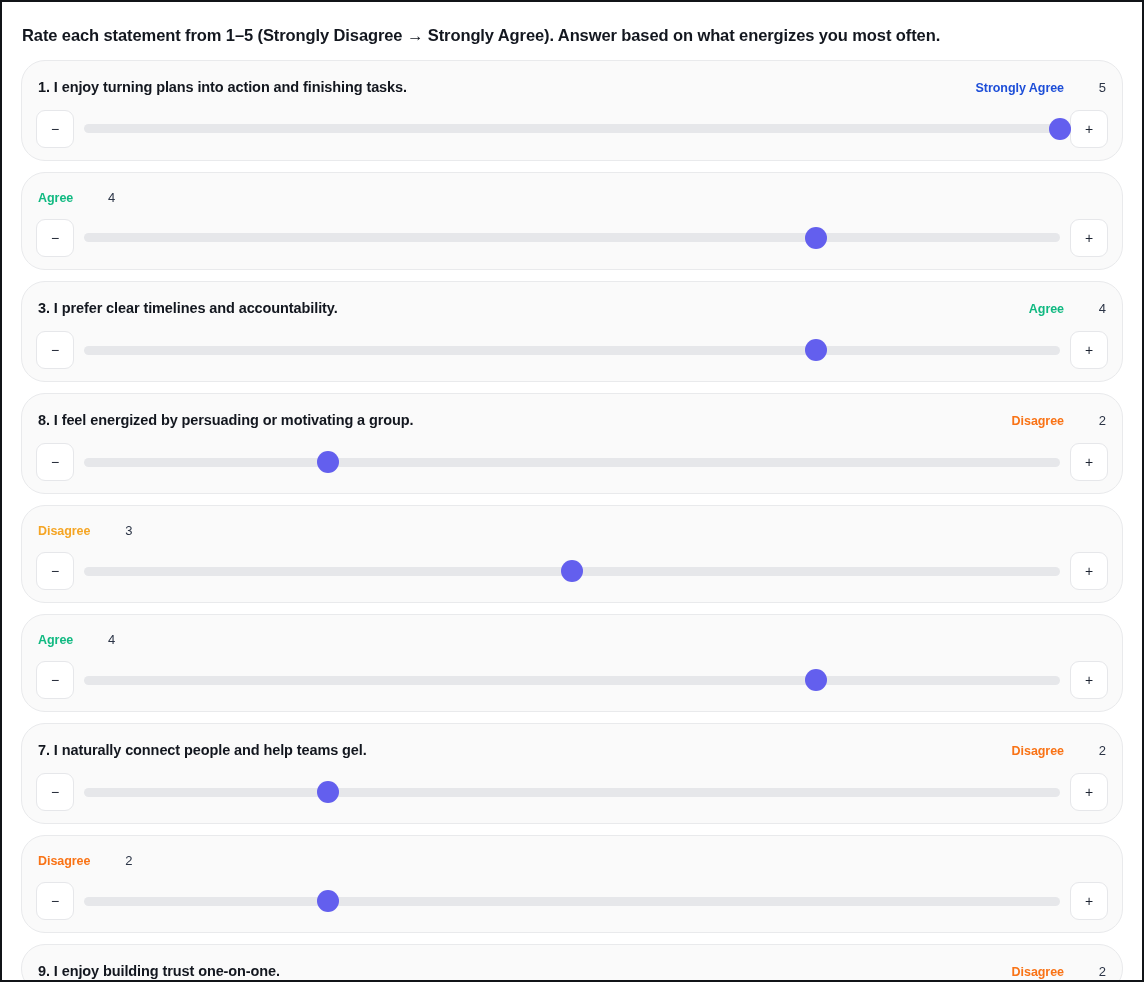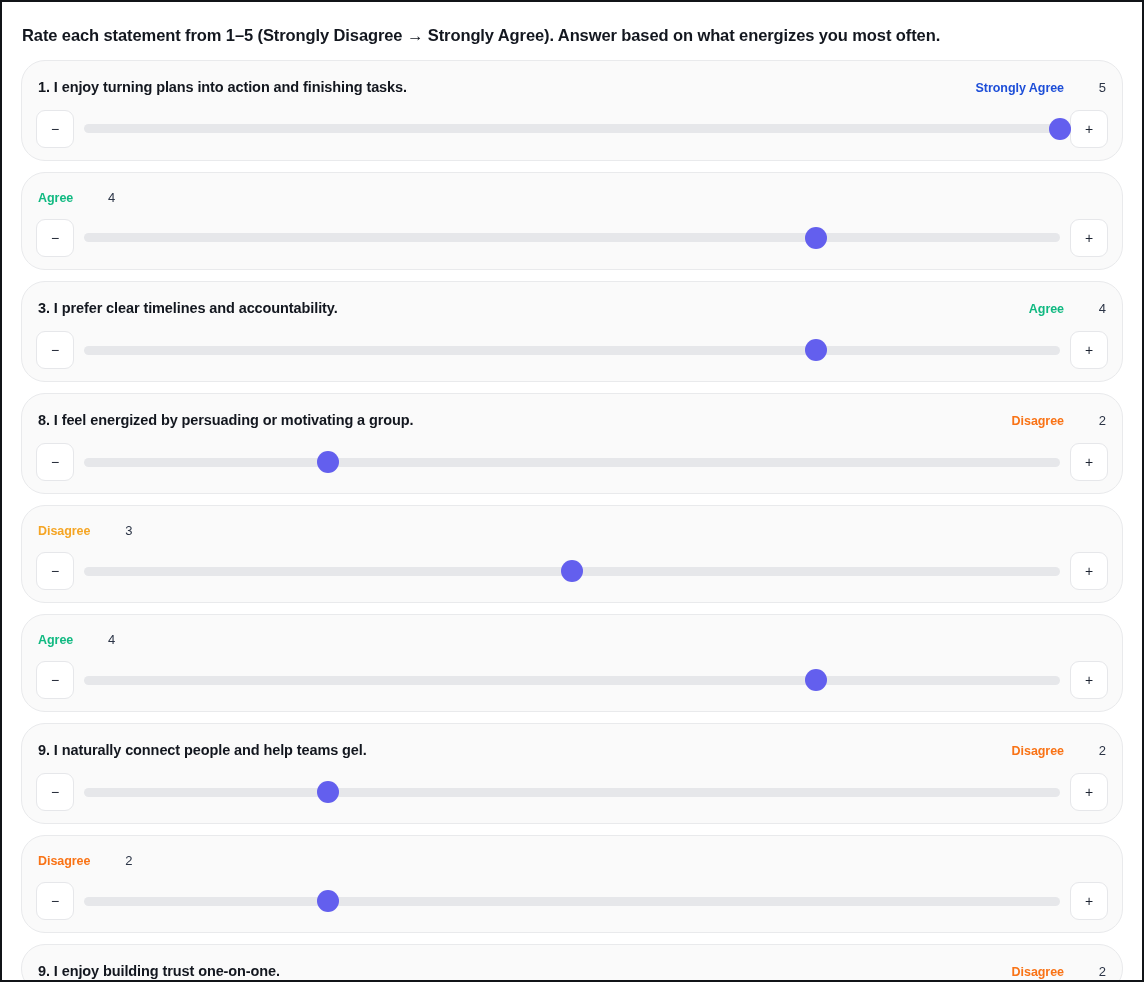--- a/index.html
+++ b/index.html
@@ -225,21 +225,21 @@
           <button class="step-btn">−</button>
           <div class="slider-wrap">
             <div class="slider-track"></div>
             <div class="slider-thumb" style="left: 75%; background: rgb(99, 95, 238);"></div>
           </div>
           <button class="step-btn">+</button>
         </div>
       </div>
       <div class="card">
         <div class="card-head">
-          <div class="q-text">9. I naturally connect people and help teams gel.</div>
+          <div class="q-text">7. I naturally connect people and help teams gel.</div>
           <div class="q-meta">
             <span class="q-label" style="color: rgb(249, 115, 22);">Disagree</span>
             <span class="q-value">2</span>
           </div>
         </div>
         <div class="slider-row">
           <button class="step-btn">−</button>
           <div class="slider-wrap">
             <div class="slider-track"></div>
             <div class="slider-thumb" style="left: 25%; background: rgb(99, 95, 238);"></div>

